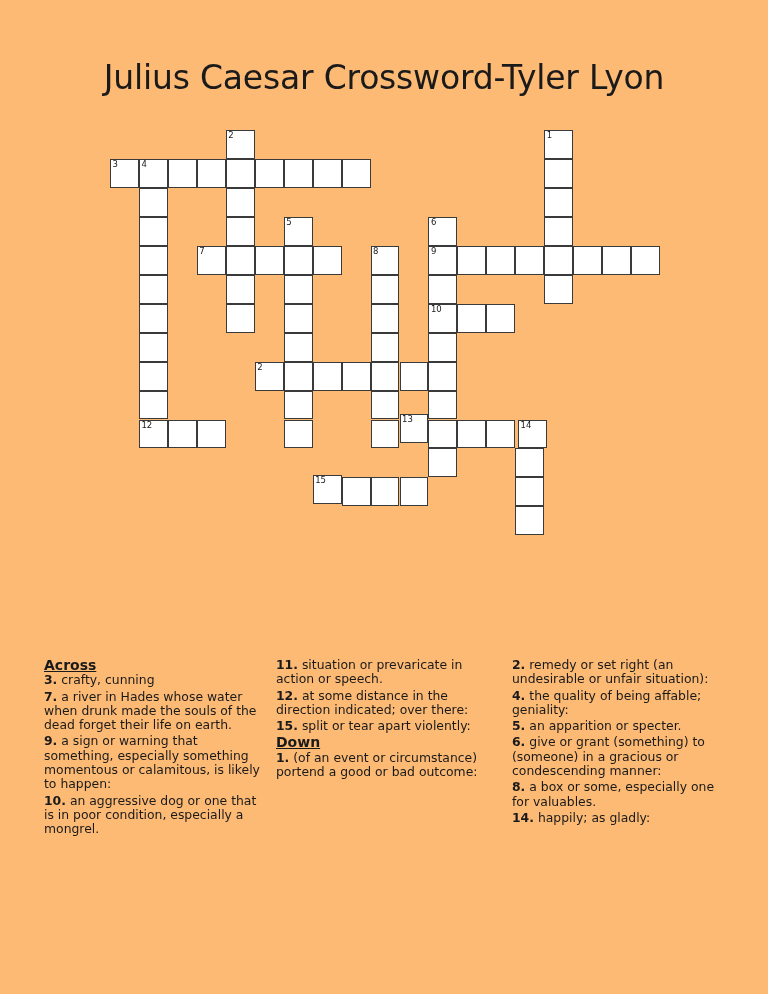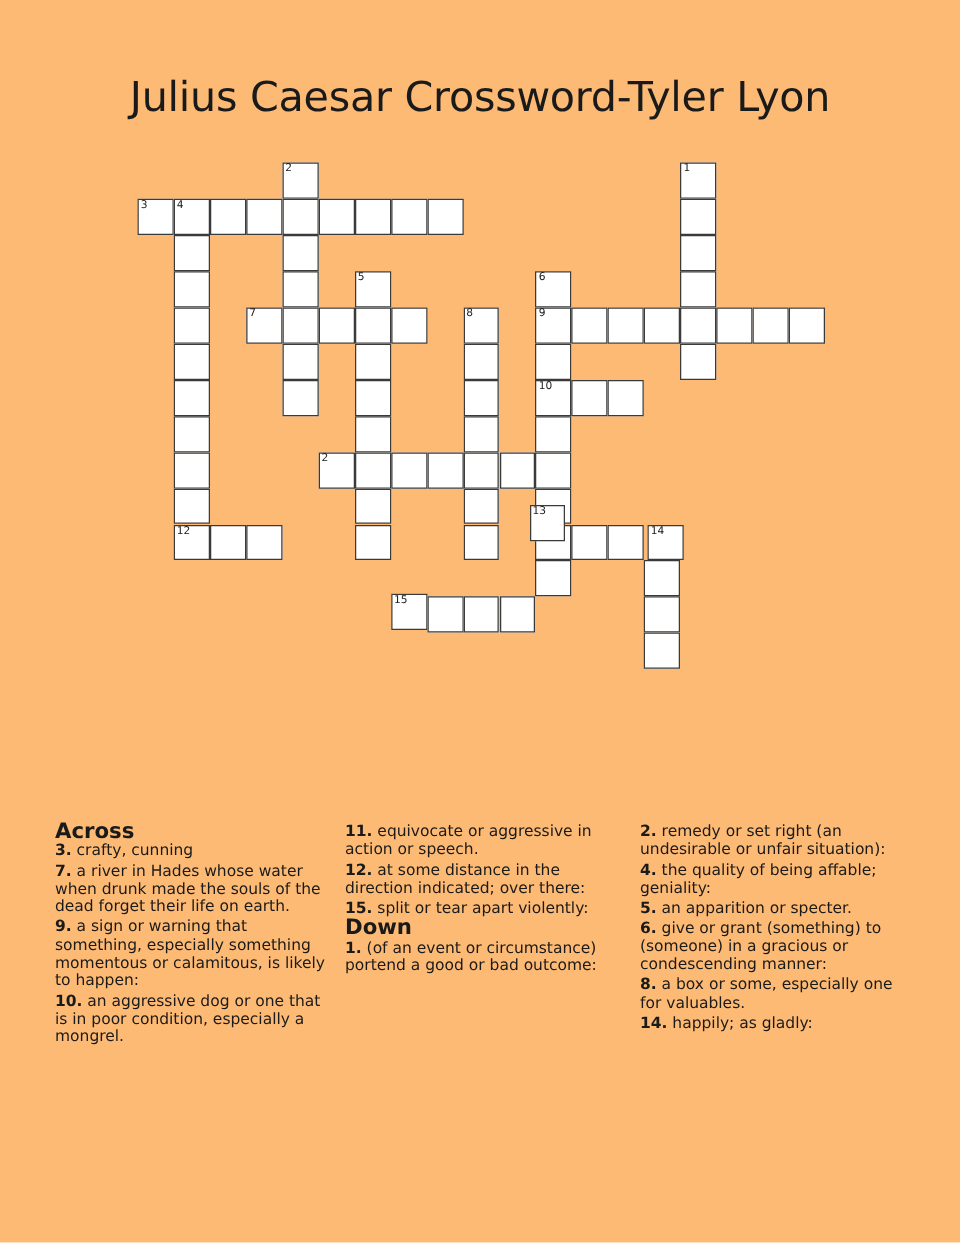--- a/index.html
+++ b/index.html
@@ -58,22 +58,23 @@
   .clue-col{
     width:218px;
     font-size:12.4px;
     line-height:14.3px;
     color:#1a1a1a;
   }
   .clue-col.mid{width:222px;}
   .clue-col.right{width:216px;}
   .section-head{
     font-weight:700;
+    text-decoration:underline;
     margin-bottom:1px;
-    font-size:17px;
+    font-size:14px;
   }
   .clue{
     margin:0 0 2px 0;
   }
   .clue .n{font-weight:700;}
 </style>
 </head>
 <body>
 
 <div id="page">
@@ -169,21 +170,21 @@
         <span class="num">2</span>
       </div>
       <div class="cell" style="left: 202.65px; top: 231.6px;"></div>
       <div class="cell" style="left: 231.6px; top: 231.6px;"></div>
       <div class="cell" style="left: 289.5px; top: 231.6px;"></div>
       <div class="cell" style="left: 28.95px; top: 289.5px;">
         <span class="num">12</span>
       </div>
       <div class="cell" style="left: 57.9px; top: 289.5px;"></div>
       <div class="cell" style="left: 86.85px; top: 289.5px;"></div>
-      <div class="cell" style="left: 289.5px; top: 274px; margin-left: 24px;">
+      <div class="cell" style="left: 289.5px; top: 284px;">
         <span class="num">13</span>
       </div>
       <div class="cell" style="left: 347.4px; top: 289.5px;"></div>
       <div class="cell" style="left: 376.35px; top: 289.5px;"></div>
       <div class="cell" style="left: 408px; top: 289.5px;">
         <span class="num">14</span>
       </div>
       <div class="cell" style="left: 405.3px; top: 318.45px;"></div>
       <div class="cell" style="left: 405.3px; top: 347.4px;"></div>
       <div class="cell" style="left: 405.3px; top: 376.35px;"></div>
@@ -208,21 +209,21 @@
       <div class="clue">
         <span class="n">9.</span><span> a sign or warning that something, especially something momentous or calamitous, is likely to happen:</span>
       </div>
       <div class="clue">
         <span class="n">10.</span><span> an aggressive dog or one that is in poor condition, especially a mongrel.</span>
       </div>
     </div>
 
     <div class="clue-col mid">
       <div class="clue">
-        <span class="n">11.</span><span> equivocate or aggressive in action or speech.</span>
+        <span class="n">11.</span><span> situation or prevaricate in action or speech.</span>
       </div>
       <div class="clue">
         <span class="n">12.</span><span> at some distance in the direction indicated; over there:</span>
       </div>
       <div class="clue">
         <span class="n">15.</span><span> split or tear apart violently:</span>
       </div>
       <div class="section-head">Down</div>
       <div class="clue">
         <span class="n">1.</span><span> (of an event or circumstance) portend a good or bad outcome:</span>

